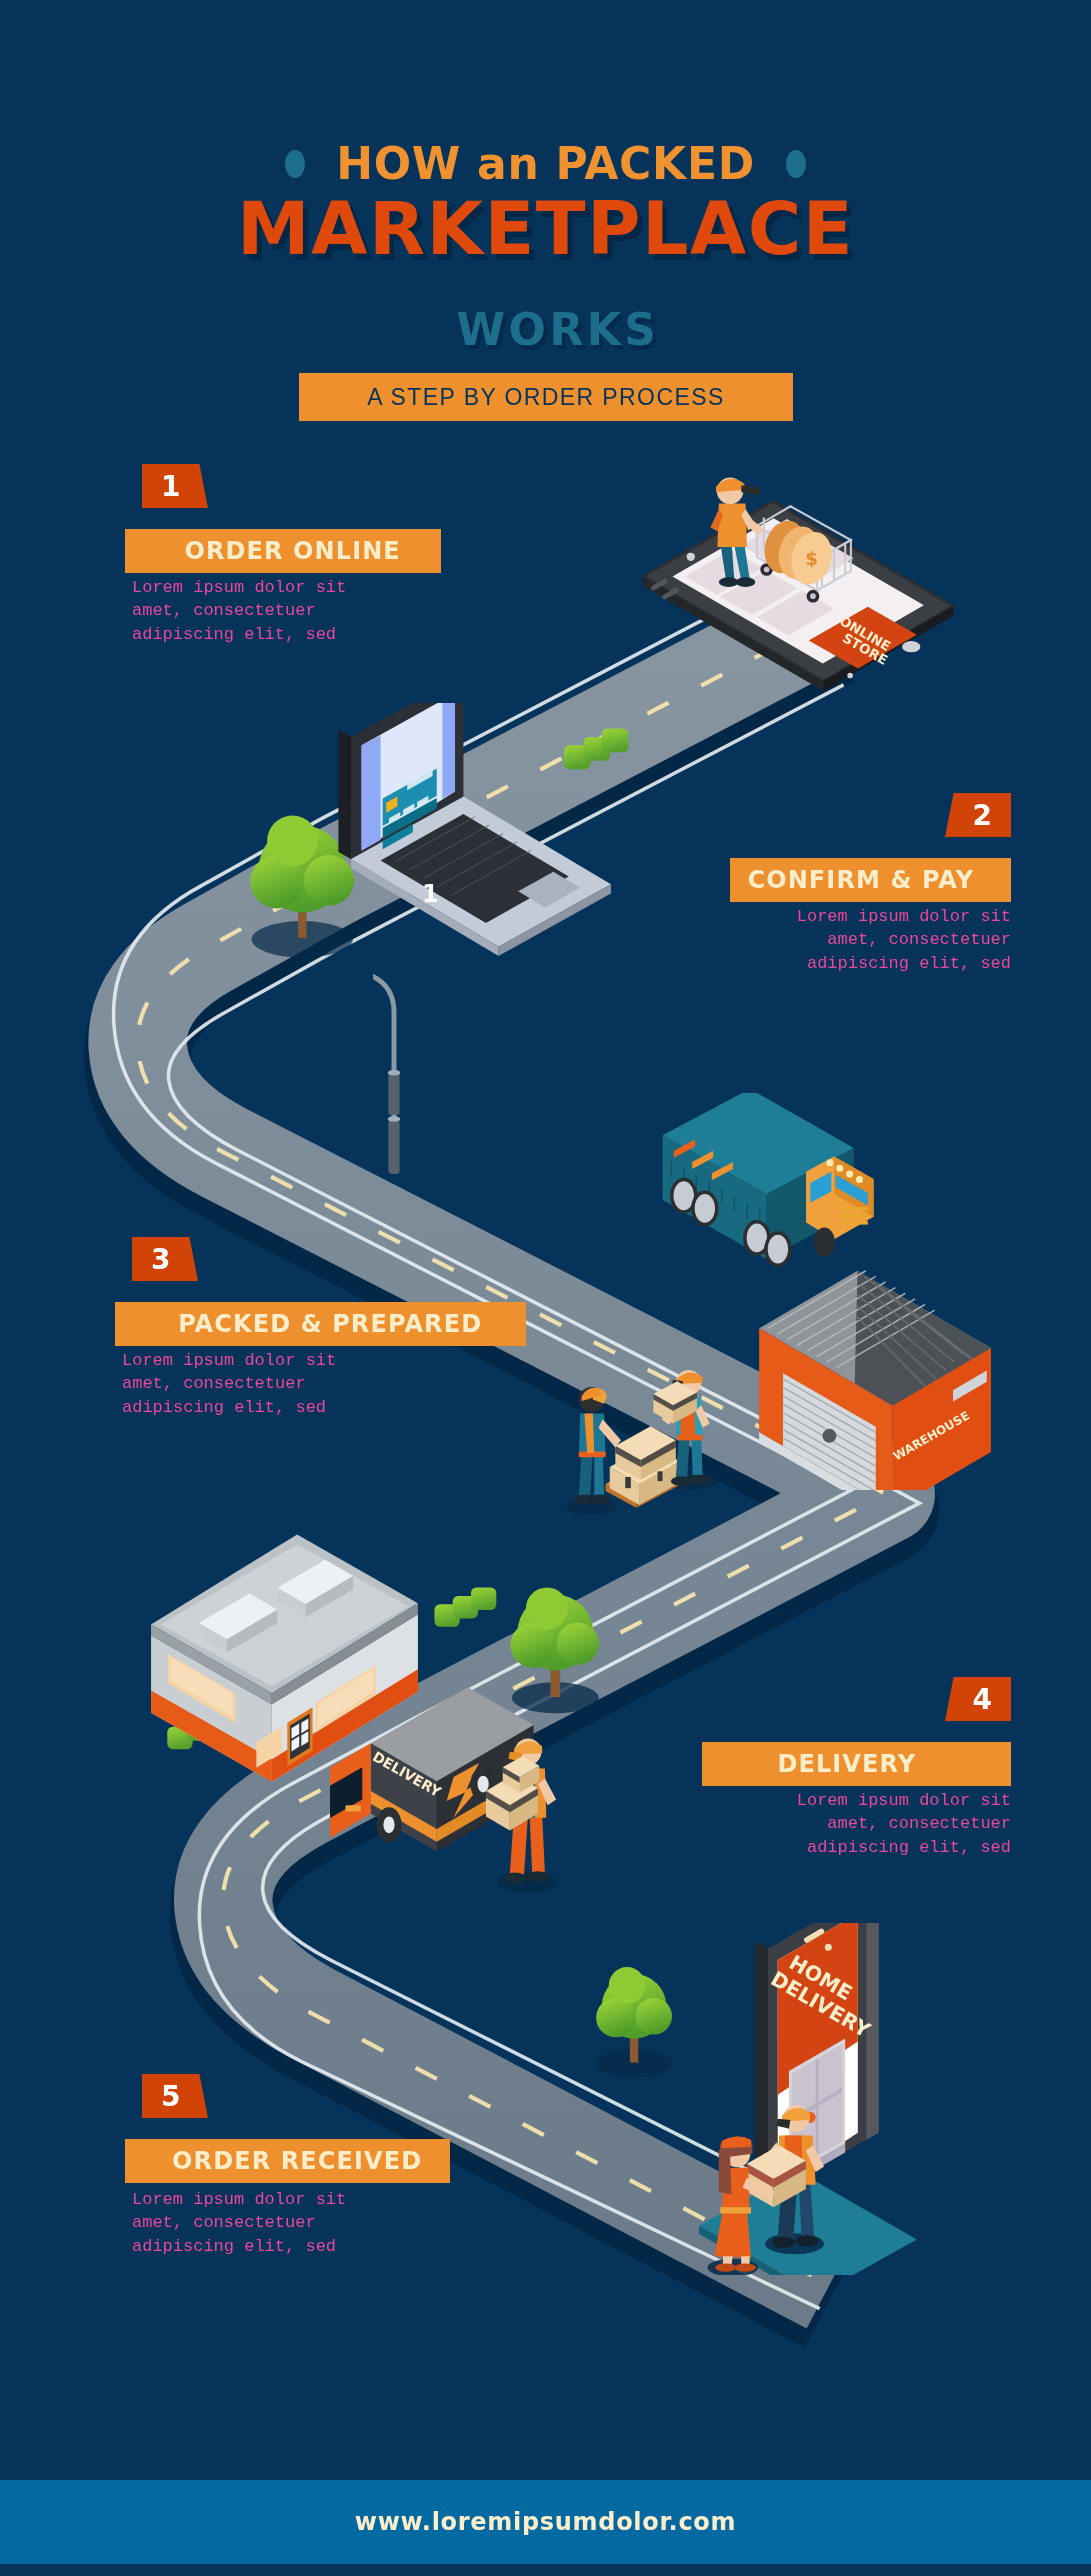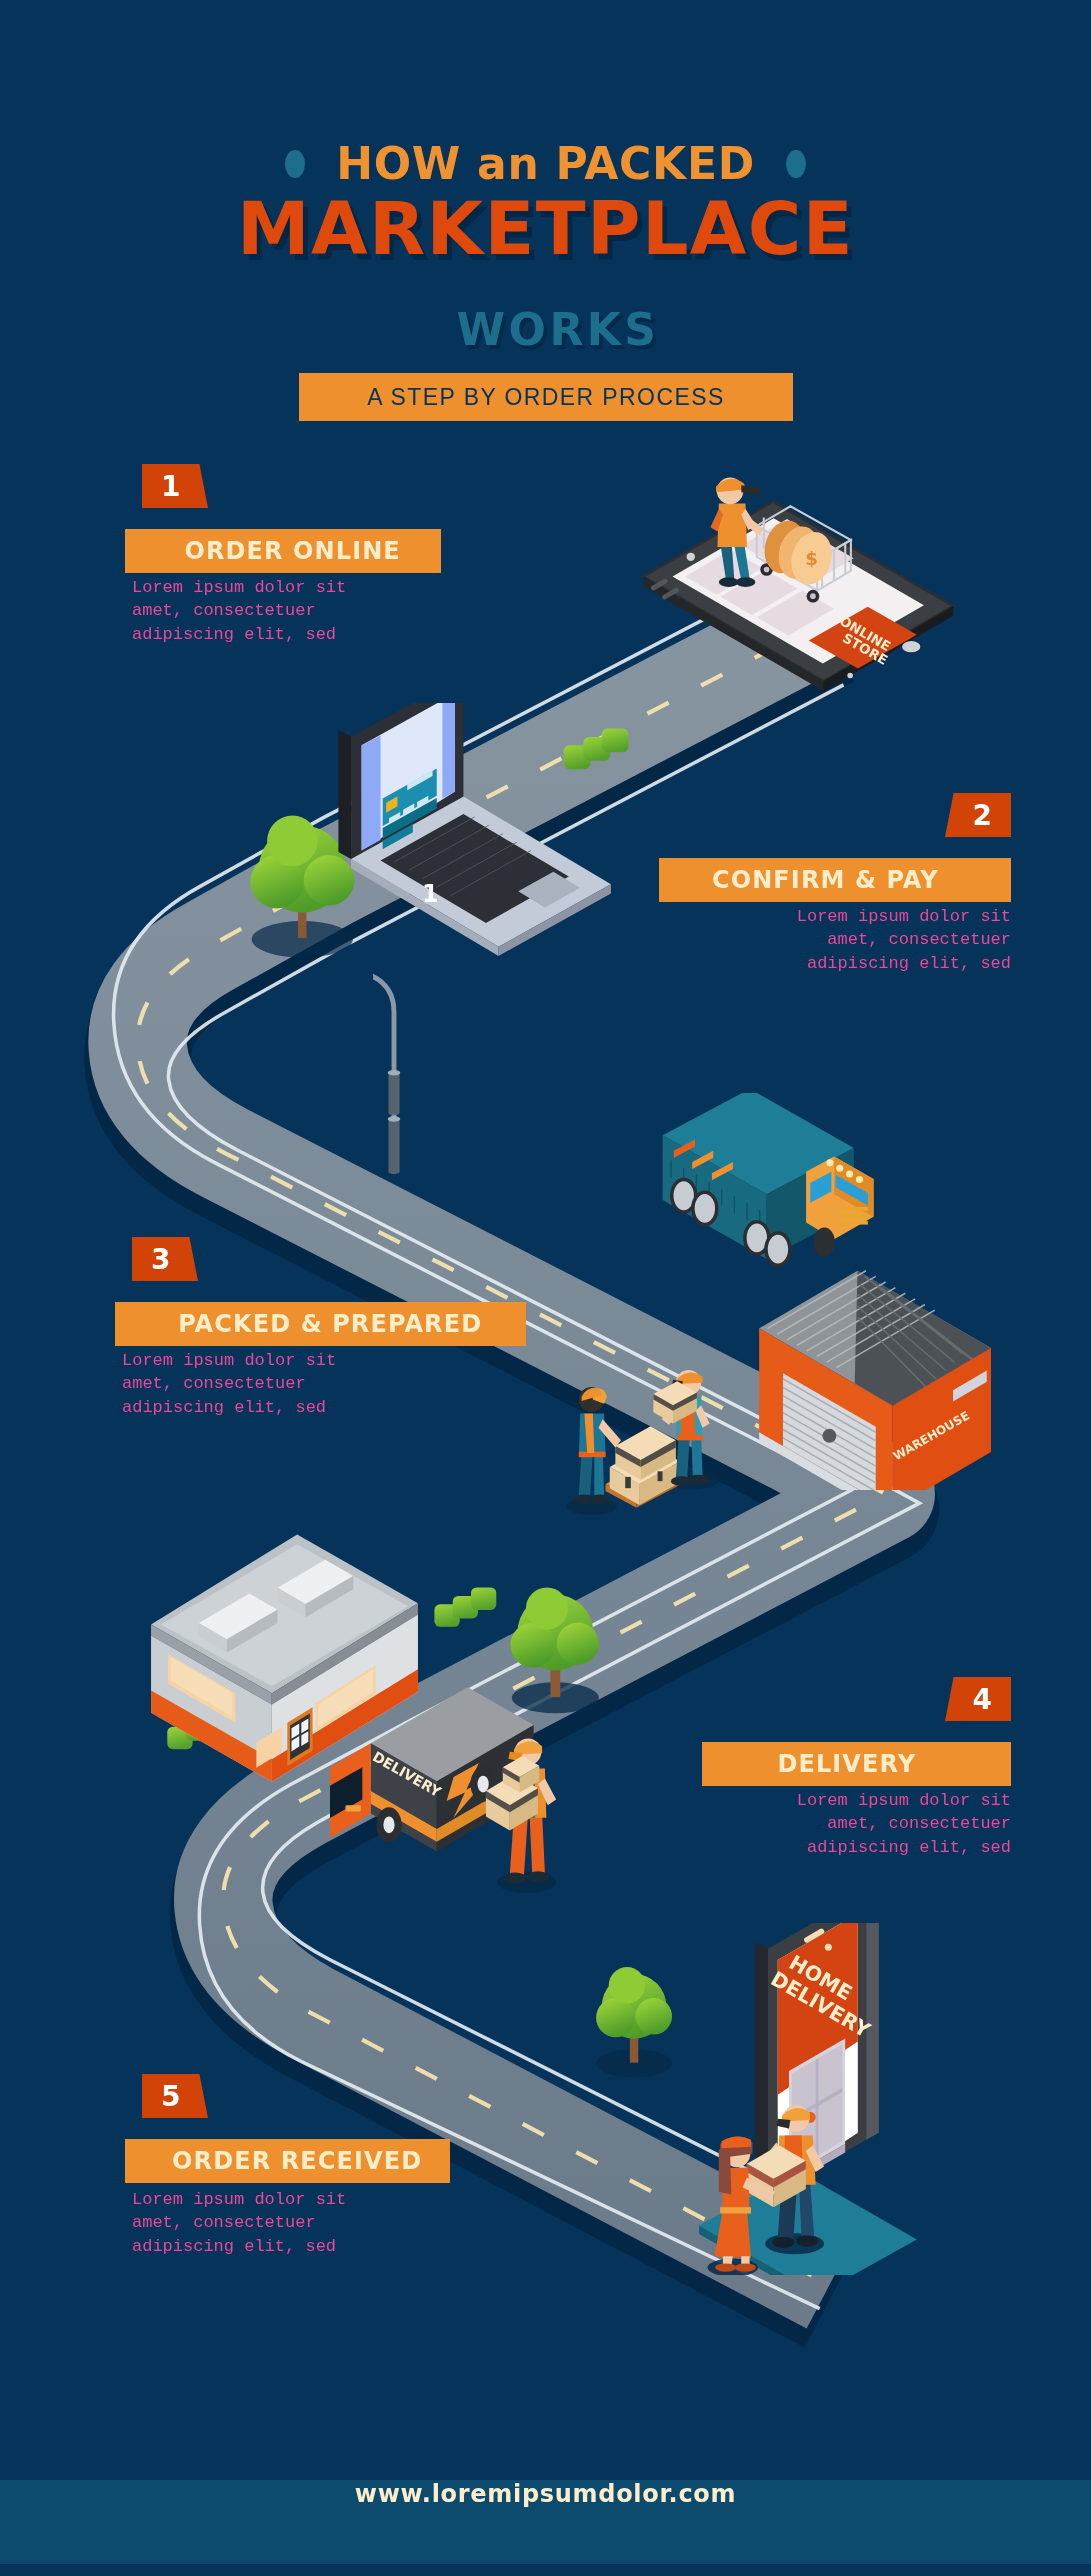--- a/index.html
+++ b/index.html
@@ -94,21 +94,21 @@
   .body-txt.r { text-align:right; }
 
   
   #step1 { left:125px; top:464px;  width:323px; }
   #step1 .numtab { left:17px; }
   #step1 .titlebar { left:0; width:316px; }
   #step1 .body-txt { left:7px; top:112px; width:309px; }
 
   #step2 { left:688px; top:793px; width:323px; }
   #step2 .numtab { right:0; }
-  #step2 .titlebar { right:0; width:352px; }
+  #step2 .titlebar { right:0; width:281px; }
   #step2 .body-txt { right:0px; top:112px; width:316px; }
 
   #step3 { left:115px; top:1237px; width:352px; }
   #step3 .numtab { left:17px; }
   #step3 .titlebar { left:0; width:411px; }
   #step3 .body-txt { left:7px; top:112px; width:330px; }
 
   #step4 { left:695px; top:1677px; width:316px; }
   #step4 .numtab { right:0; }
   #step4 .titlebar { right:0; width:309px; }
@@ -116,22 +116,22 @@
 
   #step5 { left:125px; top:2074px; width:330px; }
   #step5 .numtab { left:17px; }
   #step5 .titlebar { left:0; width:325px; }
   #step5 .body-txt { left:7px; top:114px; width:309px; }
 
   
   #footer {
     position:absolute; left:0; top:2480px;
     width:1091px; height:84px;
-    background:#0c4a6e;
-    display:flex; justify-content:center;
+    background:#0369a1;
+    display:flex; align-items:center; justify-content:center;
   }
   #footer .txt {
     color:#fdeecb; font-size:24px; font-weight:bold;
     letter-spacing:0.7px; font-family:"DejaVu Sans", sans-serif;
   }
 
   
   .illus { position:absolute; }
   #ill-tablet   { left:636px; top:436px;  width:323px; height:281px; }
   #ill-laptop   { left:330px; top:703px; width:295px; height:253px; }

